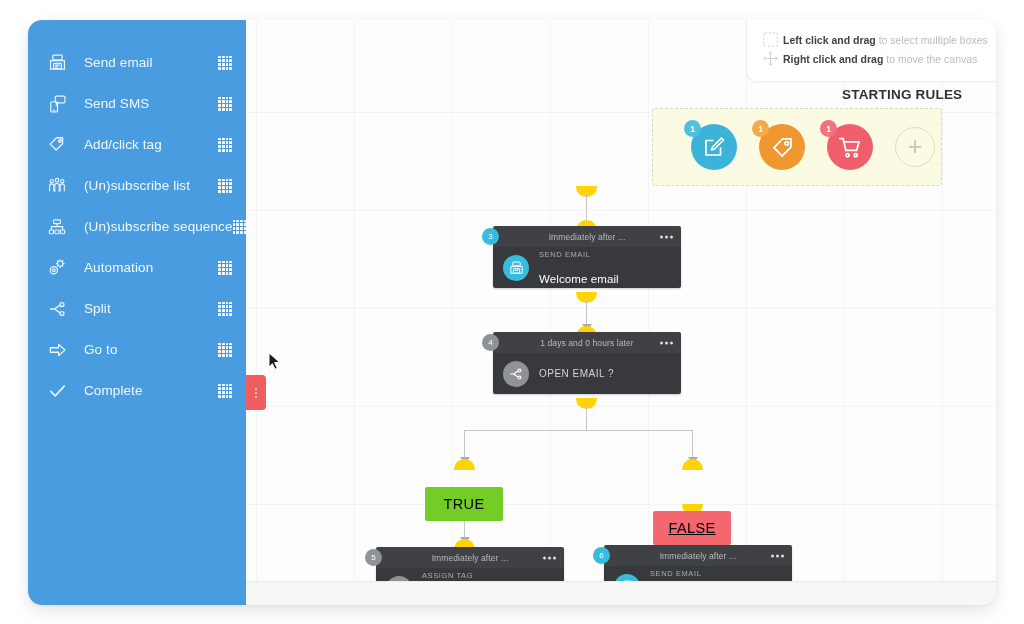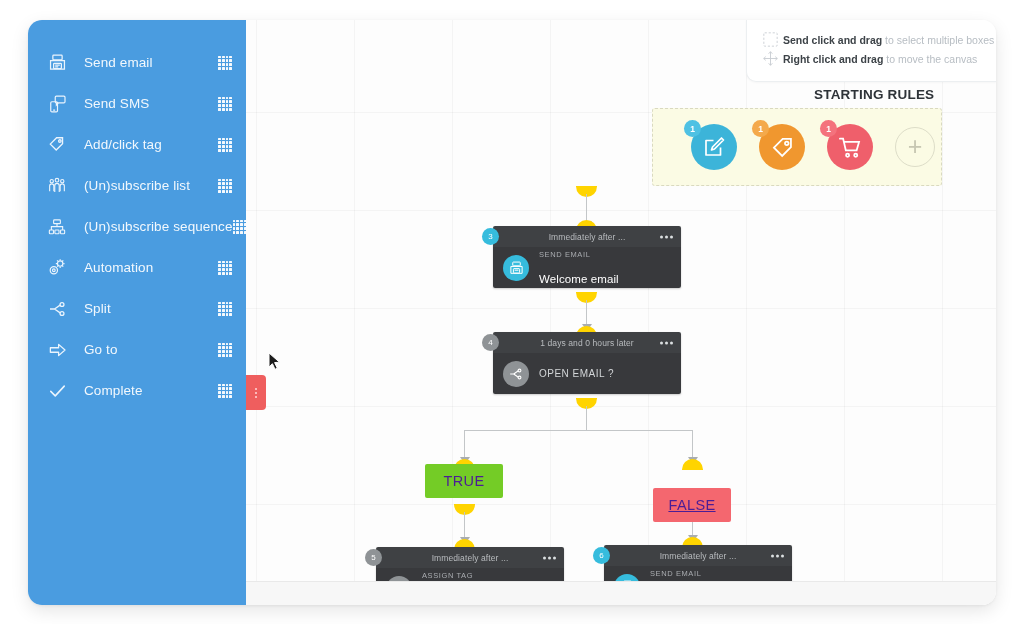--- a/index.html
+++ b/index.html
@@ -112,21 +112,21 @@
     z-index: 30;
   }
   .hint-row { display: flex; align-items: center; margin: 3px 0; }
   .hint-ico { width: 26px; flex: 0 0 26px; display:flex; align-items:center; justify-content:center; color:#c9ced3; }
   .hint-txt { font-size: 10.5px; color: #b7bdc3; white-space: nowrap; }
   .hint-txt b { color: #3d4348; font-weight: 700; }
 
   
   #starting-rules-label {
     position: absolute;
-    left: 568px; top: 67px;
+    left: 596px; top: 67px;
     font-size: 13.5px; font-weight: 700; color: #2e3338;
     letter-spacing: .2px;
   }
   #starting-rules-box {
     position: absolute;
     left: 406px; top: 88px;
     width: 290px; height: 78px;
     background: #fbfbe4;
     border: 1px dashed #d9d9c0;
     border-radius: 3px;
@@ -226,22 +226,23 @@
     border-radius: 50%;
     background: #ffd400;
   }
   .clipper { position:absolute; overflow:hidden; }
 
   .branch-box {
     position: absolute;
     width: 78px; height: 34px;
     border-radius: 2px;
     display: flex; align-items: center; justify-content: center;
-    font-size: 14.5px; color: #4c1d95; letter-spacing: .4px;
+    font-size: 14.5px; color: #000000; letter-spacing: .4px;
     cursor: pointer;
+    margin-top: 23px;
   }
 
   
   #mouse-cursor { position: absolute; left: 268px; top: 352px; z-index: 60; }
 </style>
 </head>
 <body>
 
 <div id="app-window">
 
@@ -515,21 +516,21 @@
 
   <div id="canvas">
 
     <div id="hint-legend">
       <div class="hint-row">
         <span class="hint-ico">
           <svg width="15" height="15" viewBox="0 0 18 18" fill="none" stroke="currentColor" stroke-width="1.1" stroke-dasharray="2.6 2.2">
             <rect x="1" y="1" width="16" height="16" rx="1"></rect>
           </svg>
         </span>
-        <span class="hint-txt"><b>Send click and drag</b><span> to select multiple boxes</span></span>
+        <span class="hint-txt"><b>Left click and drag</b><span> to select multiple boxes</span></span>
       </div>
       <div class="hint-row">
         <span class="hint-ico">
           <svg width="17" height="17" viewBox="0 0 20 20" fill="none" stroke="currentColor" stroke-width="1.1">
             <path d="M10 2v16M2 10h16"></path>
             <path d="M10 2l-2.2 2.4M10 2l2.2 2.4M10 18l-2.2-2.4M10 18l2.2-2.4M2 10l2.4-2.2M2 10l2.4 2.2M18 10l-2.4-2.2M18 10l-2.4 2.2"></path>
           </svg>
         </span>
         <span class="hint-txt"><b>Right click and drag</b><span> to move the canvas</span></span>
       </div>

